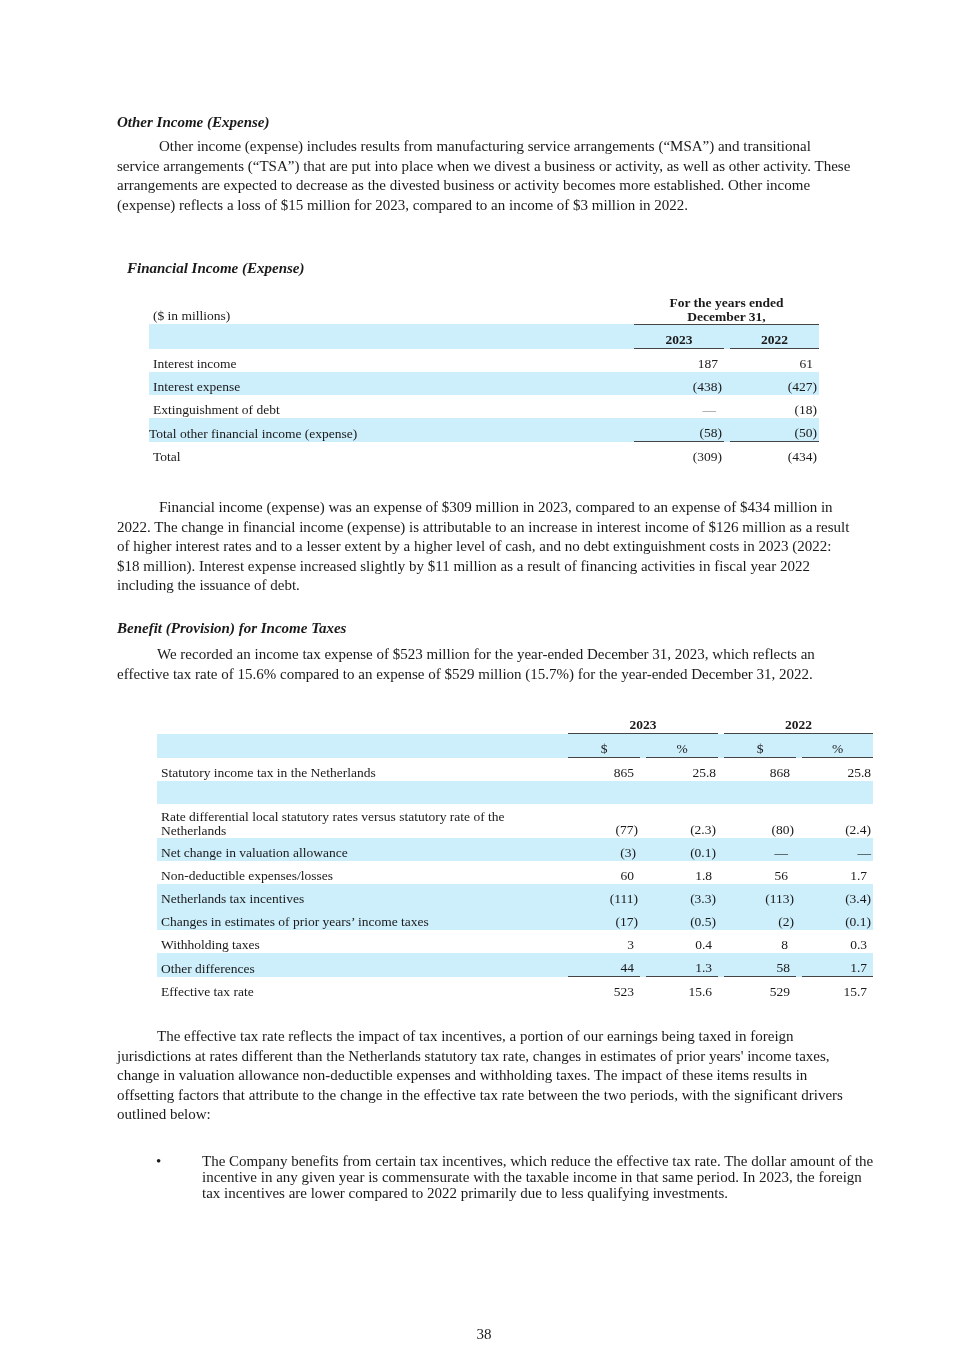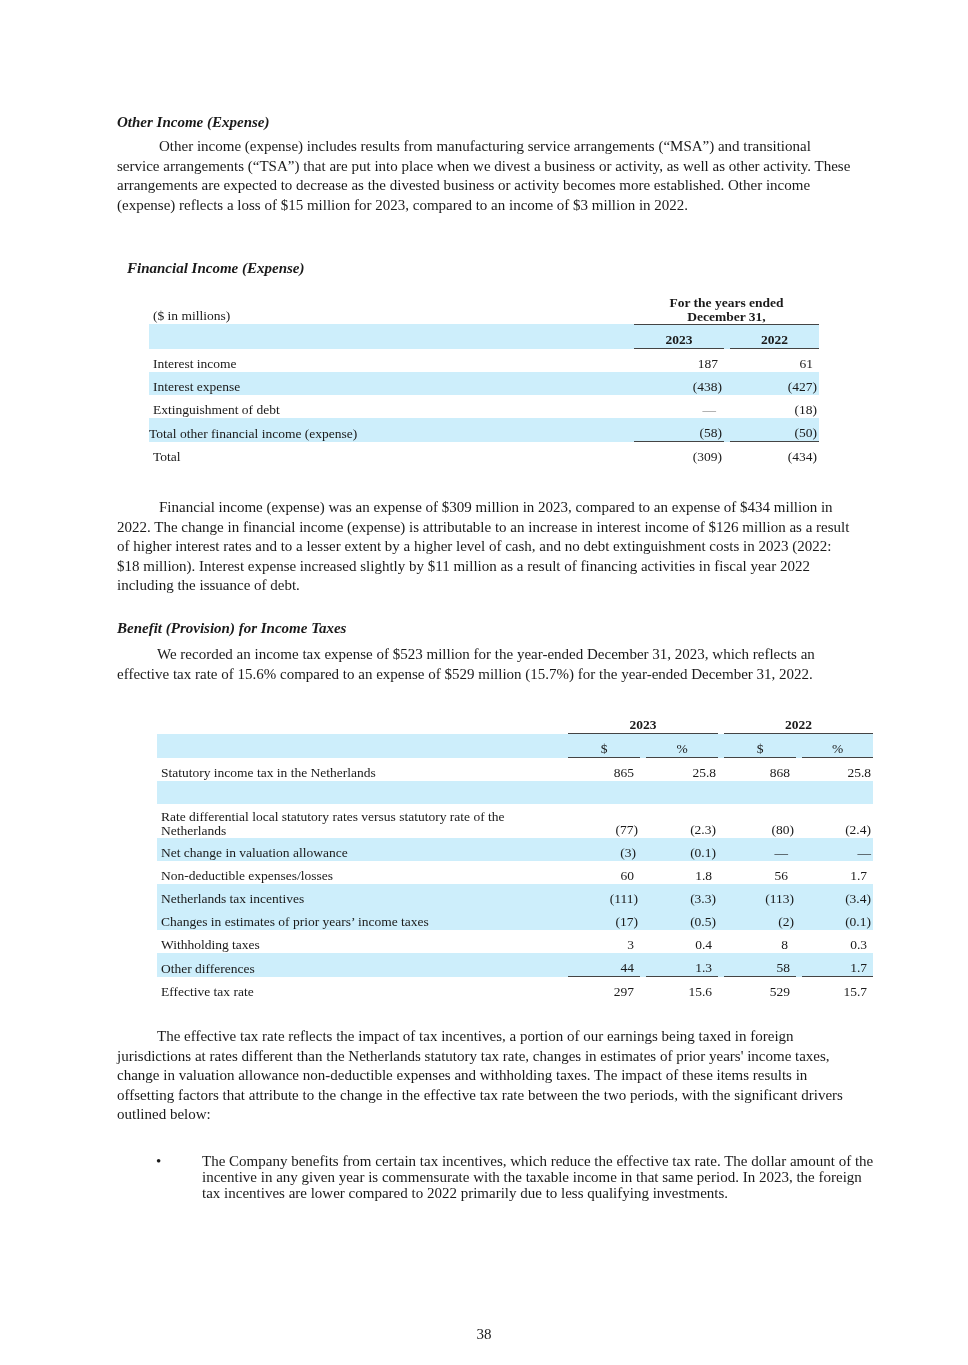--- a/index.html
+++ b/index.html
@@ -213,21 +213,21 @@
         <td></td>
     <td class="num ul" style="padding-right:6px;">1.3</td>
         <td></td>
     <td class="num ul" style="padding-right:6px;">58</td>
         <td></td>
     <td class="num ul" style="padding-right:6px;">1.7</td>
   </tr>
 
   <tr>
     <td style="padding-left:4px; height:22px;">Effective tax rate</td>
-    <td class="num" style="padding-right:6px;">297</td>
+    <td class="num" style="padding-right:6px;">523</td>
         <td></td>
     <td class="num" style="padding-right:6px;margin-top:32px;">15.6</td>
         <td></td>
     <td class="num" style="padding-right:6px;">529</td>
         <td></td>
     <td class="num" style="padding-right:6px;text-align:right;">15.7</td>
   </tr>
 </tbody>
   </table>
 

